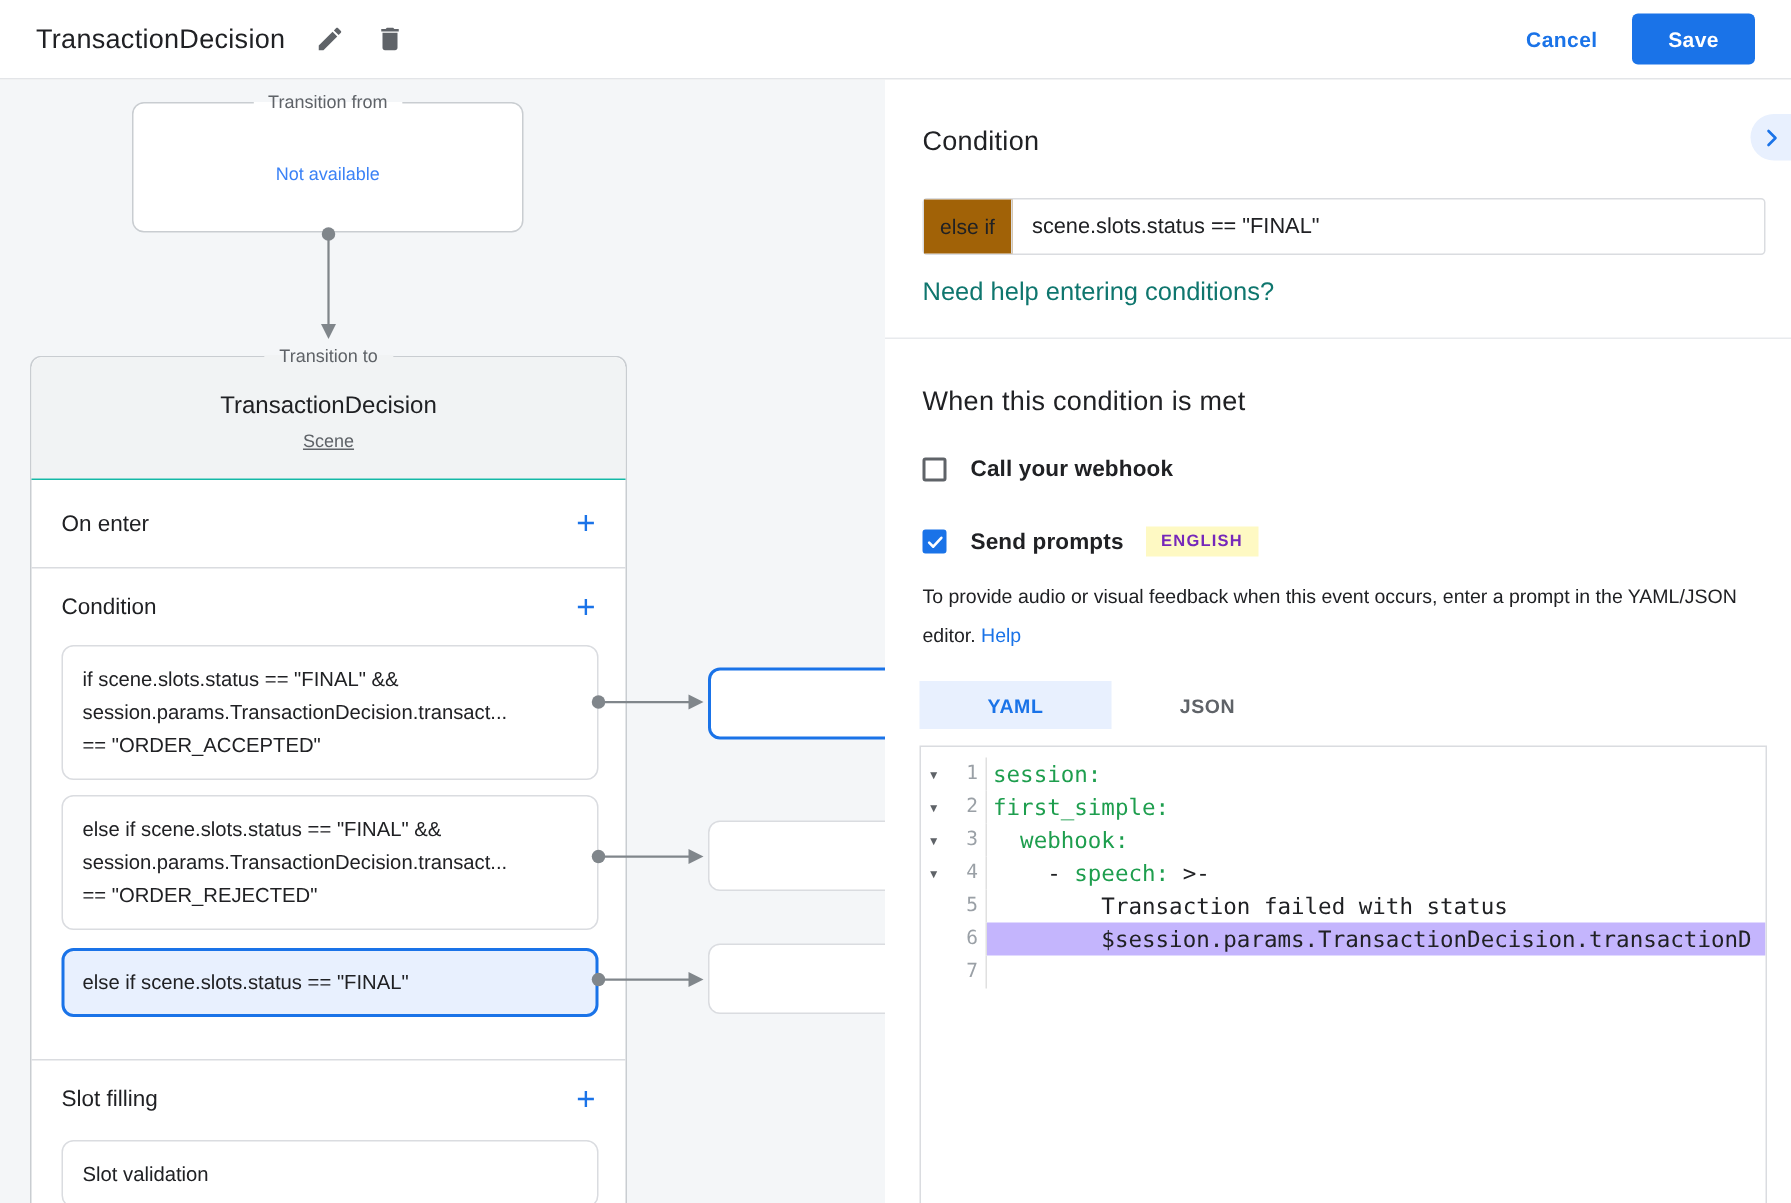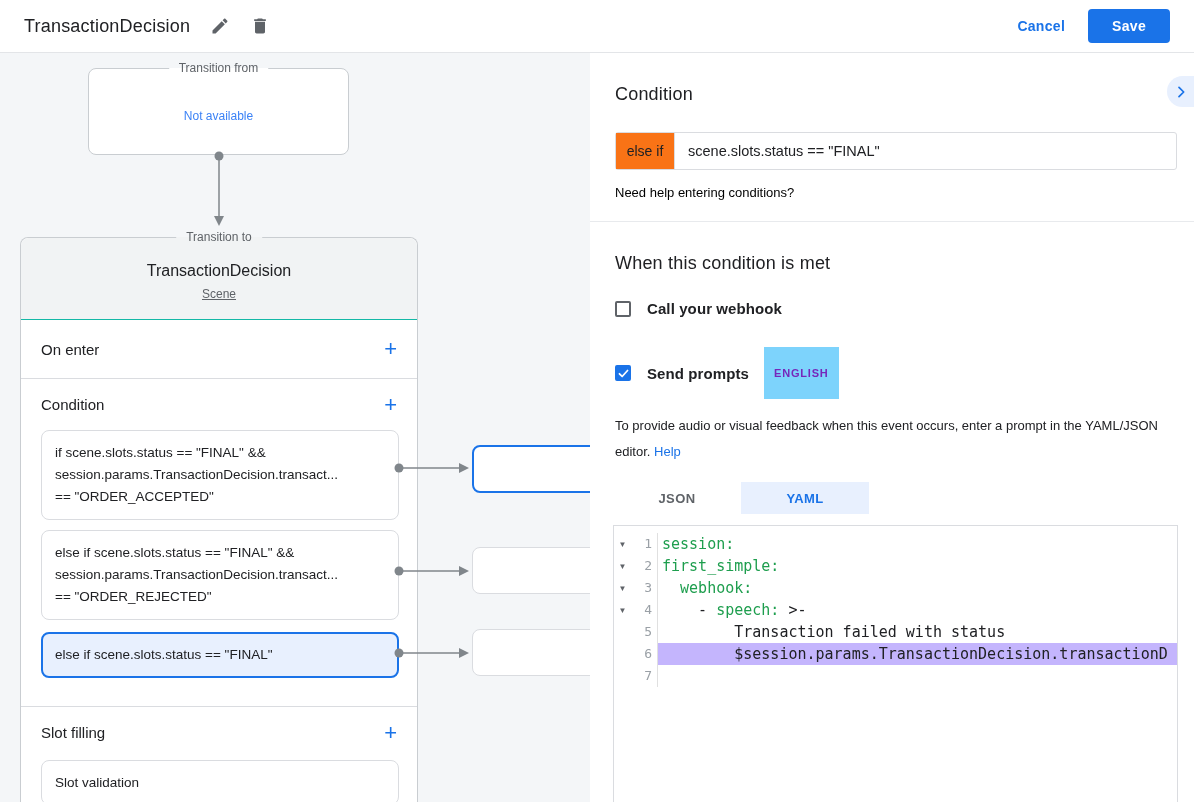--- a/index.html
+++ b/index.html
@@ -67,34 +67,34 @@
   .target-c { top:576px; }
 
   
   .collapse-btn { position:absolute; top:23px; right:0; width:27px; height:31px; background:#e8f0fe;
                   border:none; border-radius:16px 0 0 16px; color:#1a73e8; cursor:pointer;
                   display:flex; align-items:center; justify-content:center; z-index:4; }
   .sec1 { padding:31px 17px 20px 25px; border-bottom:1px solid #e8eaed; }
   .panel-h { font-size:18px; font-weight:normal; color:#202124; letter-spacing:.2px; }
   .cond-group { margin-top:27px; display:flex; align-items:stretch; height:38px;
                 border:1px solid #dadce0; border-radius:3px; background:#fff; }
-  .cond-prefix { width:59px; flex:none; background:#f97316; border-right:1px solid #dadce0;
+  .cond-prefix { width:59px; flex:none; background:#a16207; border-right:1px solid #dadce0;
                  display:flex; align-items:center; justify-content:center; font-size:14px; color:#202124; }
   .cond-input { flex:1; border:none; outline:none; padding:0 13px; font-size:14.5px; color:#202124;
                 font-family:"Liberation Sans", sans-serif; background:transparent; }
-  .help-link { display:inline-block; margin-top:15px; font-size:13px; color:#000000; text-decoration:none; }
+  .help-link { display:inline-block; margin-top:15px; font-size:17px; color:#0f766e; text-decoration:none; }
   .sec2 { padding:31px 17px 0 25px; }
   .check-row { display:flex; align-items:center; margin-top:26px; }
   .check-row.prompts { margin-top:30px; }
   .checkbox { width:16px; height:16px; border:2px solid #5f6368; border-radius:2px; background:#fff;
               flex:none; cursor:pointer; display:flex; align-items:center; justify-content:center; }
   .checkbox.checked { background:#1a73e8; border-color:#1a73e8; }
   .check-label { margin-left:16px; font-size:15px; font-weight:bold; color:#202124; letter-spacing:.1px; }
-  .lang-badge { margin-left:15px; background:#7dd3fc; color:#7627ba; font-size:11px; font-weight:bold;
-                letter-spacing:.8px; padding:20px 10px; }
+  .lang-badge { margin-left:15px; background:#fef9c3; color:#7627ba; font-size:11px; font-weight:bold;
+                letter-spacing:.8px; padding:4px 10px; }
   .desc { margin-top:14px; font-size:13px; line-height:26px; color:#202124; max-width:564px; }
   .desc a { color:#1a73e8; text-decoration:none; }
   .tabs { display:flex; margin-top:17px; margin-left:-2px; }
   .tab { width:128px; height:32px; display:flex; align-items:center; justify-content:center;
          font-size:13px; font-weight:bold; letter-spacing:.4px; cursor:pointer; border:none; background:none;
          color:#5f6368; }
   .tab.active { background:#e8f0fe; color:#1a73e8; }
 
   
   .editor { margin:11px 0 0 -2px; width:565px; height:345px; border:1px solid #dadce0;
@@ -236,22 +236,22 @@
           </span>
         </div>
         <span class="check-label">Send prompts</span>
         <span class="lang-badge">ENGLISH</span>
       </div>
 
       <p class="desc"><span>To provide audio or visual feedback when this event occurs, enter a prompt in the YAML/JSON editor.</span>
         <a href="#">Help</a></p>
 
       <div class="tabs">
+        <button class="tab active">YAML</button>
         <button class="tab">JSON</button>
-        <button class="tab active">YAML</button>
       </div>
 
       <div class="editor" id="code-editor">
           <div class="cl">
             <span class="cl-fold">▼</span>
             <span class="cl-num">1</span>
             <span class="cl-code"><span class="seg-key">session:</span></span>
           </div>
           <div class="cl">
             <span class="cl-fold">▼</span>

